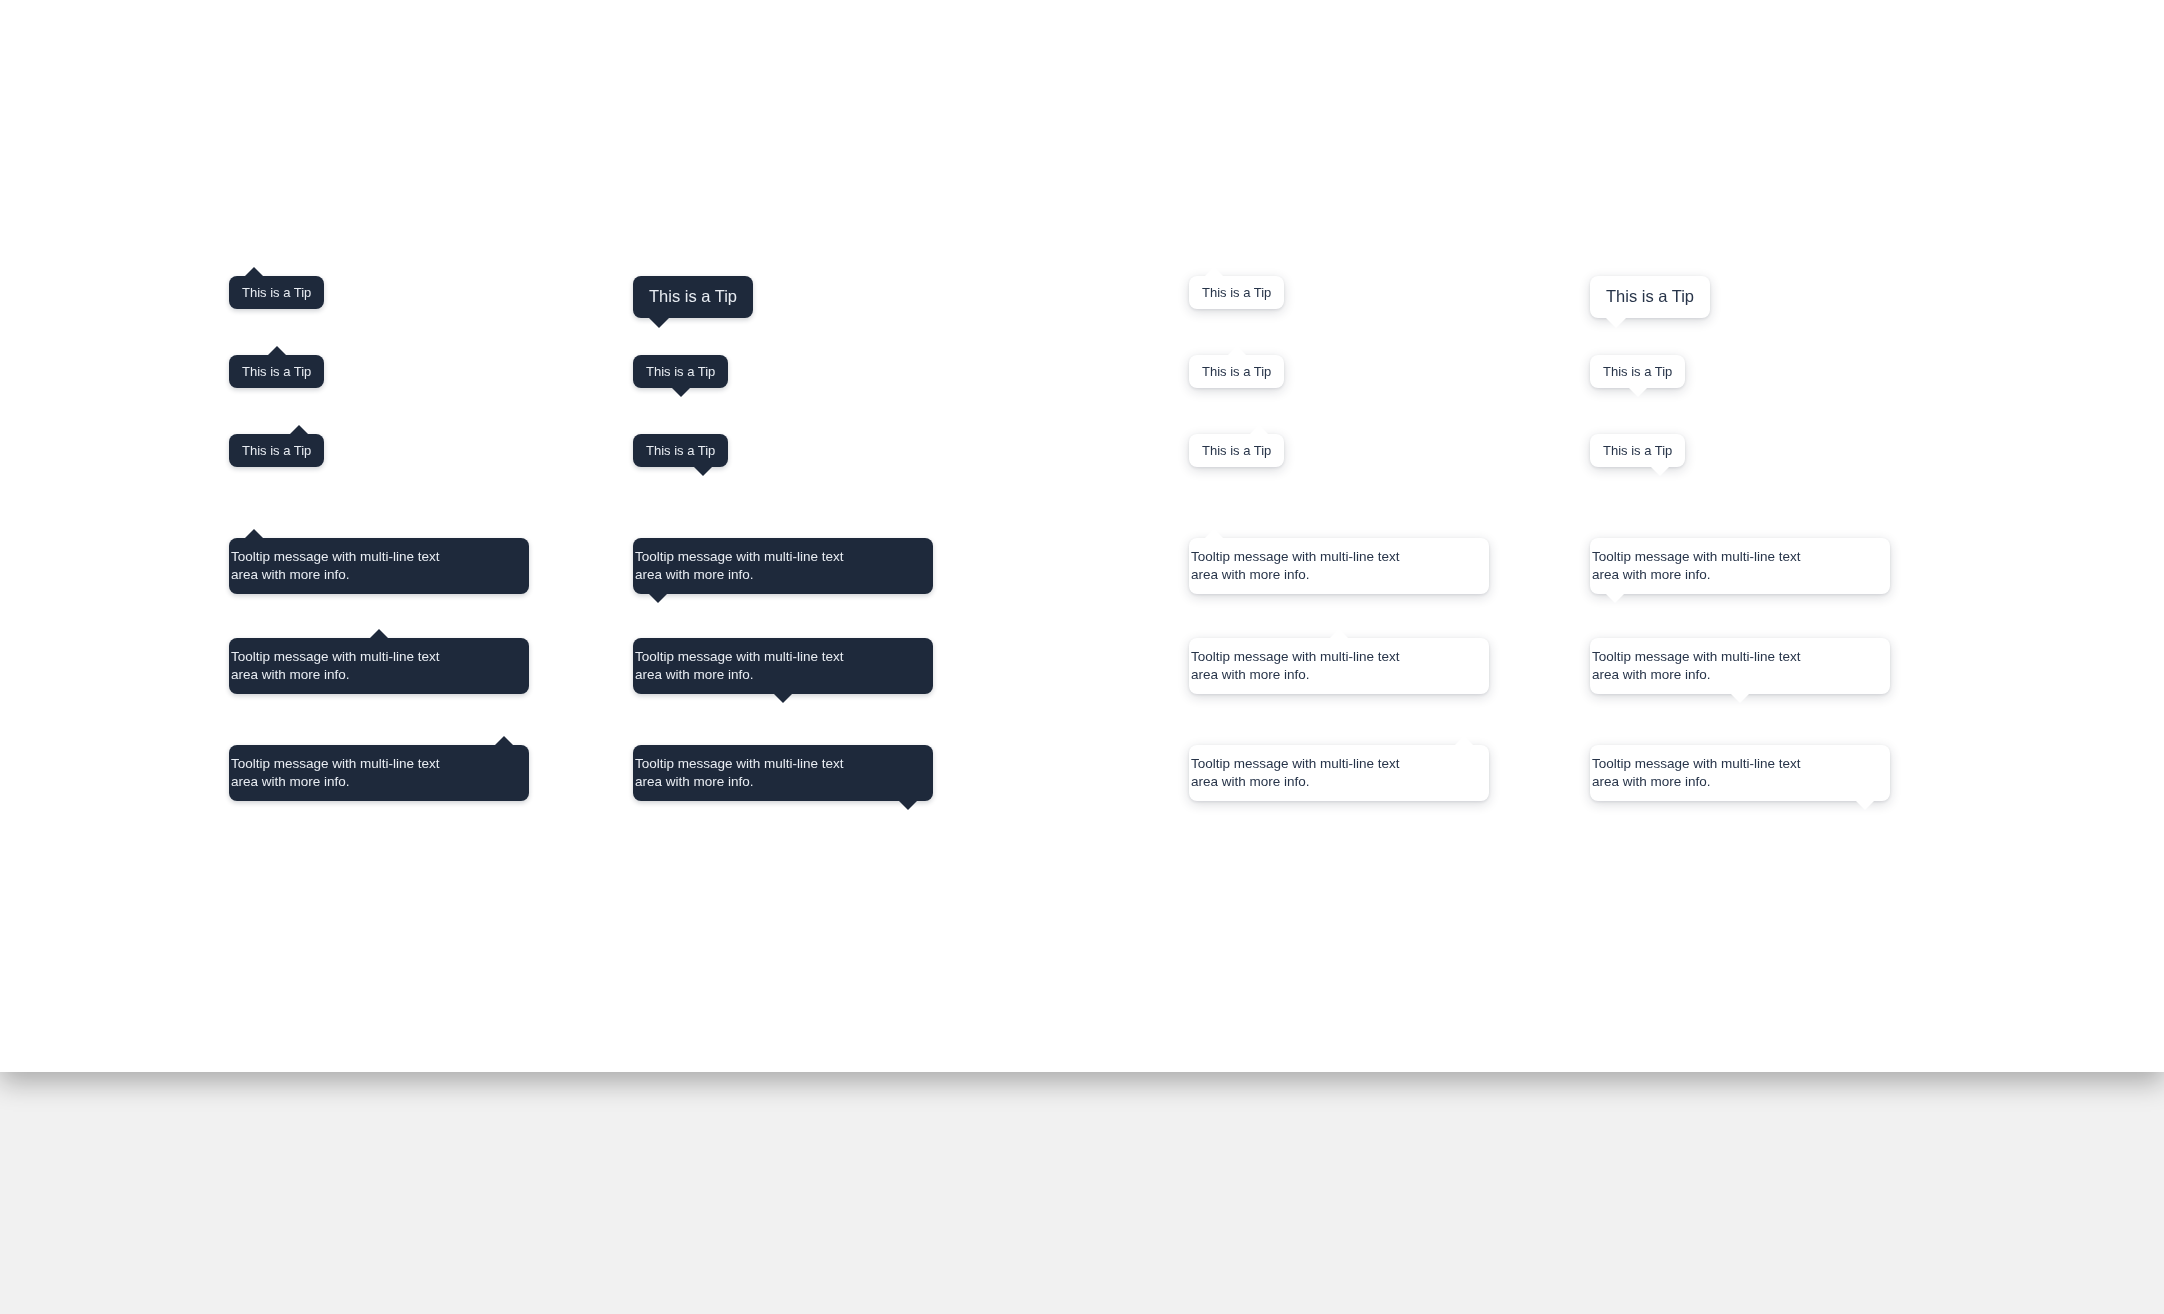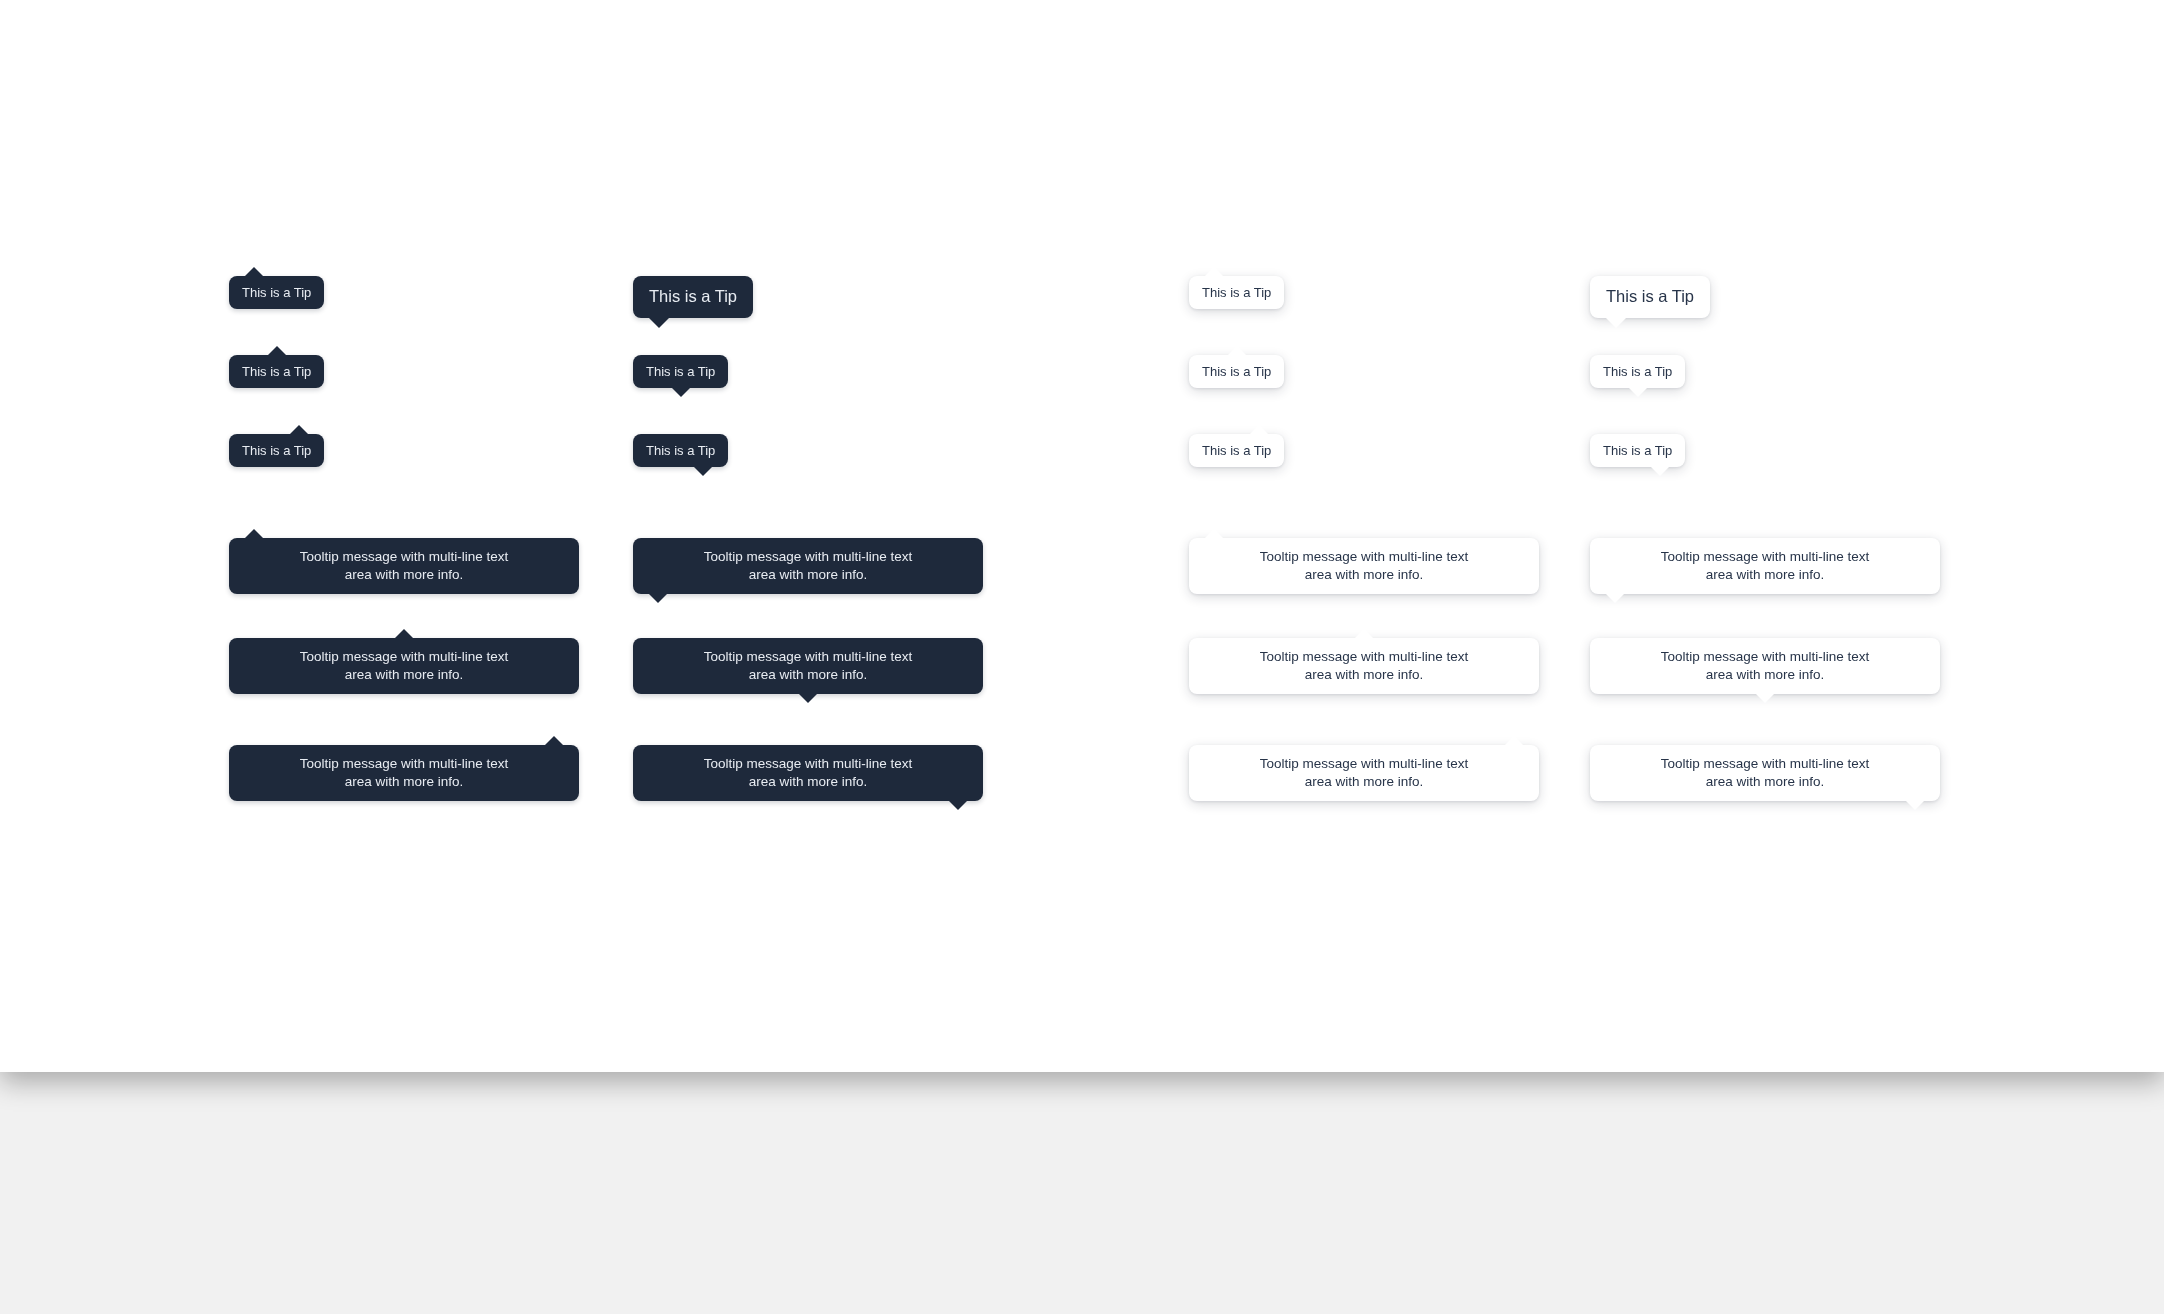--- a/index.html
+++ b/index.html
@@ -35,21 +35,20 @@
     background: #f1f1f1;
     z-index: 1;
   }
 
   
   .tooltip {
     position: absolute;
     box-sizing: border-box;
     border-radius: 8px;
     line-height: 1.32;
-    text-align: center;
   }
   .tooltip .tip-text {
     display: block;
     white-space: pre-line;
   }
 
   
   .theme-dark {
     background: #1e293b;
     color: #e8ecf2;
@@ -66,22 +65,22 @@
   .size-sm {
     font-size: 13px;
     padding: 8px 13px;
   }
   .size-lg {
     font-size: 16.5px;
     padding: 10px 16px;
   }
   .size-multi {
     font-size: 13.5px;
-    padding: 10px 26px;
-    width: 350px;
+    padding: 10px 2px;
+    width: 300px;
   }
 
   
   .arrow {
     position: absolute;
     width: 0;
     height: 0;
     border-left: 9px solid transparent;
     border-right: 9px solid transparent;
   }

